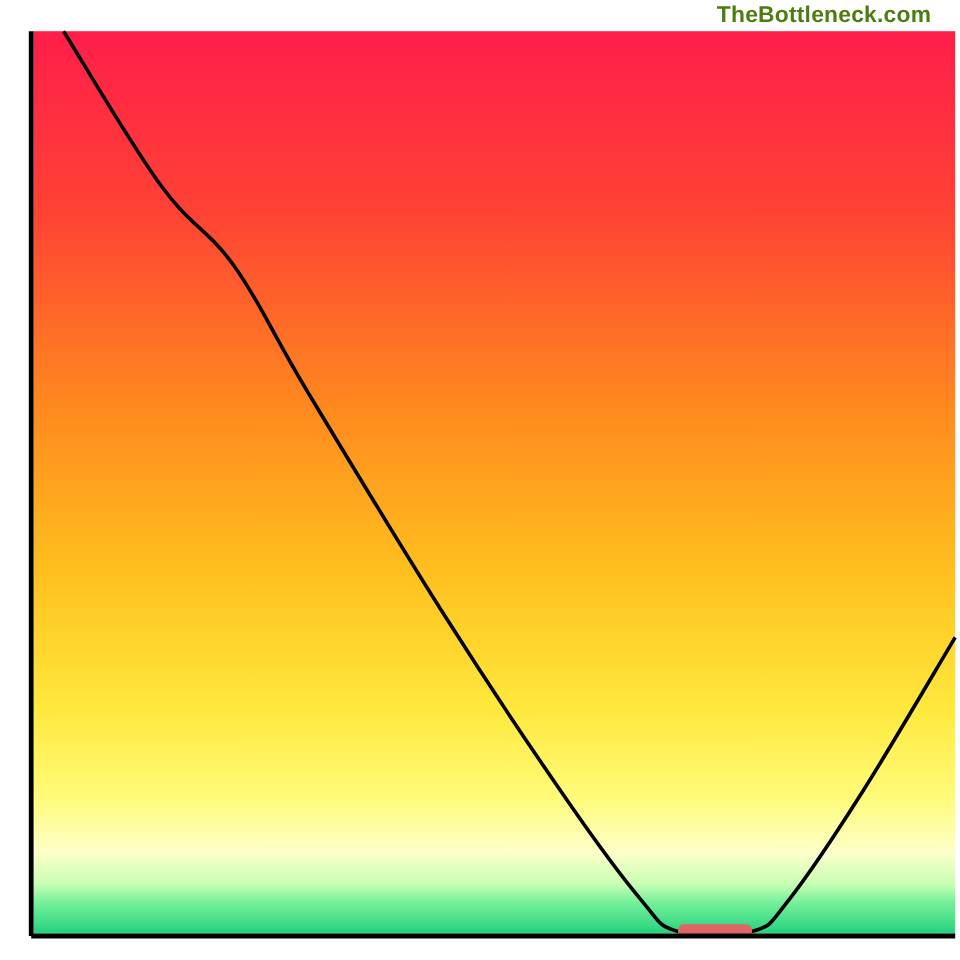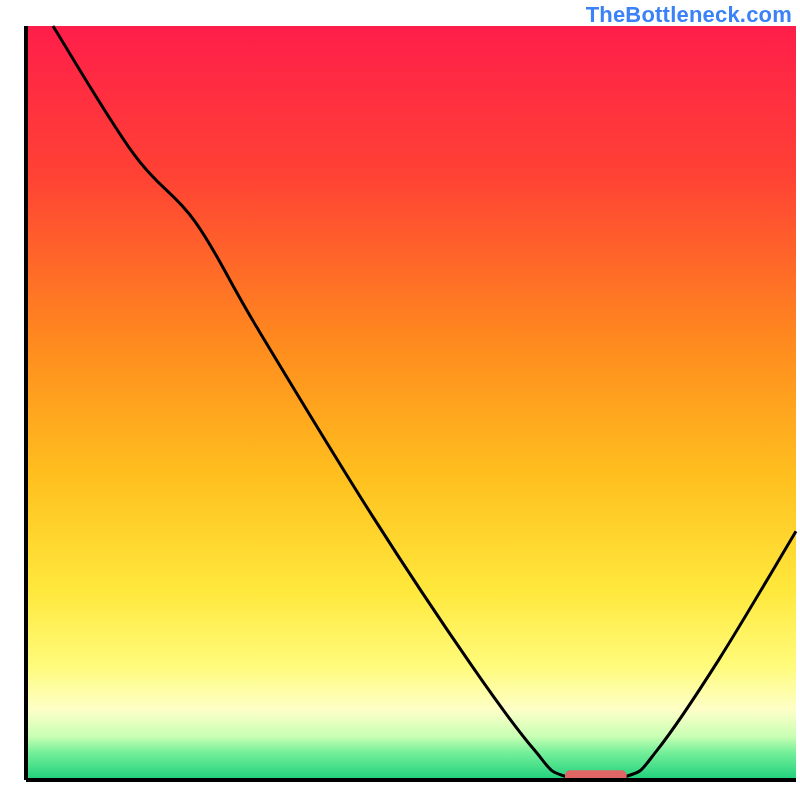--- a/index.html
+++ b/index.html
@@ -12,24 +12,24 @@
     font-family: Arial, Helvetica, sans-serif;
   }
   .stage {
     position: relative;
     width: 800px;
     height: 800px;
   }
   .watermark {
     position: absolute;
     top: 2px;
-    right: 8px;
-    font-size: 22px;
+    right: 24px;
+    font-size: 19px;
     font-weight: 600;
-    color: #3b82f6;
+    color: #4d7c0f;
     letter-spacing: 0.2px;
     z-index: 10;
   }
   svg.plot {
     position: absolute;
     top: 0;
     left: 0;
   }
 </style>
 </head>

